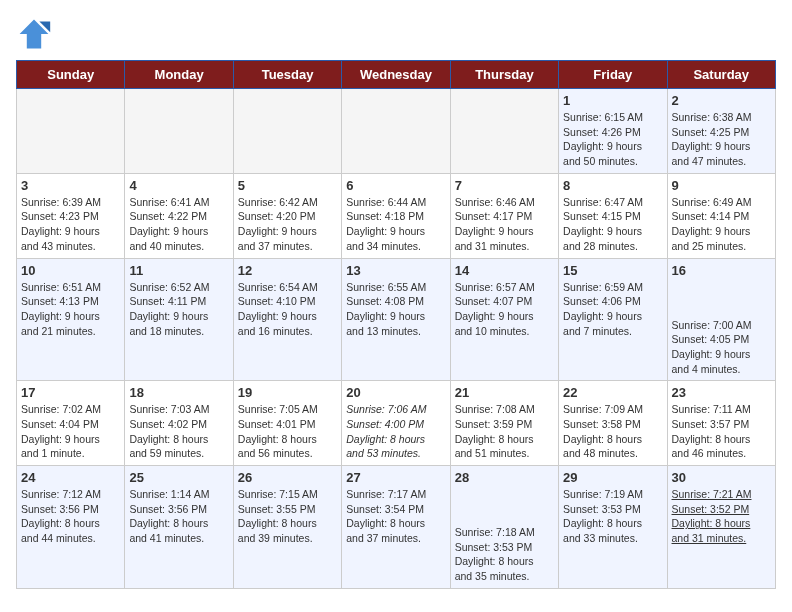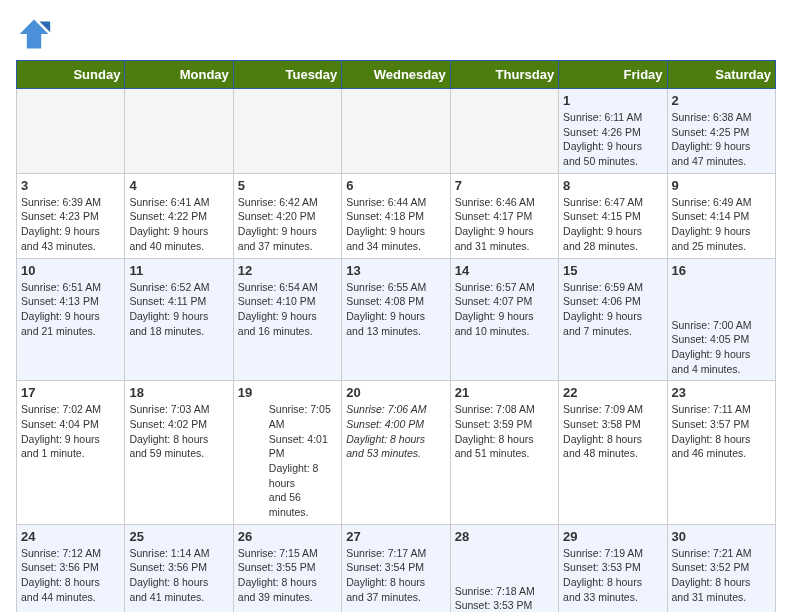--- a/index.html
+++ b/index.html
@@ -51,26 +51,26 @@
     .location-title {
       font-size: 16px;
       color: #555;
     }
     table {
       width: 100%;
       border-collapse: collapse;
       table-layout: fixed;
     }
     th {
-      background-color: #4d7c0f;
+      background-color: #7f1d1d;
       color: #fff;
       padding: 6px 4px;
       font-size: 13px;
       font-weight: bold;
-      text-align: right;
+      text-align: center;
       border: 1px solid #2a5aaa;
     }
     td {
       vertical-align: top;
       padding: 4px;
       border: 1px solid #ccc;
       font-size: 11px;
       color: #333;
       height: 80px;
       background: #fff;
@@ -128,21 +128,21 @@
   </thead>
   <tbody id="calendar-body">
   <tr>
         <td class="empty"></td>
         <td class="empty"></td>
         <td class="empty"></td>
         <td class="empty"></td>
         <td class="empty"></td>
         <td class="alt-row">
           <span class="day-number">1</span>
-          <div class="day-info" style="white-space: pre-line;">Sunrise: 6:11 AM
+          <div class="day-info" style="white-space: pre-line;">Sunrise: 6:15 AM
 Sunset: 4:26 PM
 Daylight: 9 hours
 and 50 minutes.</div>
         </td>
         <td class="alt-row">
           <span class="day-number">2</span>
           <div class="day-info" style="white-space: pre-line;">Sunrise: 6:38 AM
 Sunset: 4:25 PM
 Daylight: 9 hours
 and 47 minutes.</div>
@@ -260,21 +260,21 @@
         </td>
         <td>
           <span class="day-number">18</span>
           <div class="day-info" style="white-space: pre-line;">Sunrise: 7:03 AM
 Sunset: 4:02 PM
 Daylight: 8 hours
 and 59 minutes.</div>
         </td>
         <td>
           <span class="day-number">19</span>
-          <div class="day-info" style="white-space: pre-line; margin-left: 31px;">Sunrise: 7:05 AM
+          <div class="day-info" style="white-space: pre-line;">Sunrise: 7:05 AM
 Sunset: 4:01 PM
 Daylight: 8 hours
 and 56 minutes.</div>
         </td>
         <td>
           <span class="day-number">20</span>
           <div class="day-info" style="white-space: pre-line; font-style: italic;">Sunrise: 7:06 AM
 Sunset: 4:00 PM
 Daylight: 8 hours
 and 53 minutes.</div>
@@ -339,20 +339,20 @@
         </td>
         <td class="alt-row">
           <span class="day-number">29</span>
           <div class="day-info" style="white-space: pre-line;">Sunrise: 7:19 AM
 Sunset: 3:53 PM
 Daylight: 8 hours
 and 33 minutes.</div>
         </td>
         <td class="alt-row">
           <span class="day-number">30</span>
-          <div class="day-info" style="white-space: pre-line;">Sunrise: 7:21 AM
+          <div class="day-info" style="white-space: pre-line; text-decoration: underline;">Sunrise: 7:21 AM
 Sunset: 3:52 PM
 Daylight: 8 hours
 and 31 minutes.</div>
         </td>
       </tr>
     </tbody>
 </table>
 
 </body></html>

